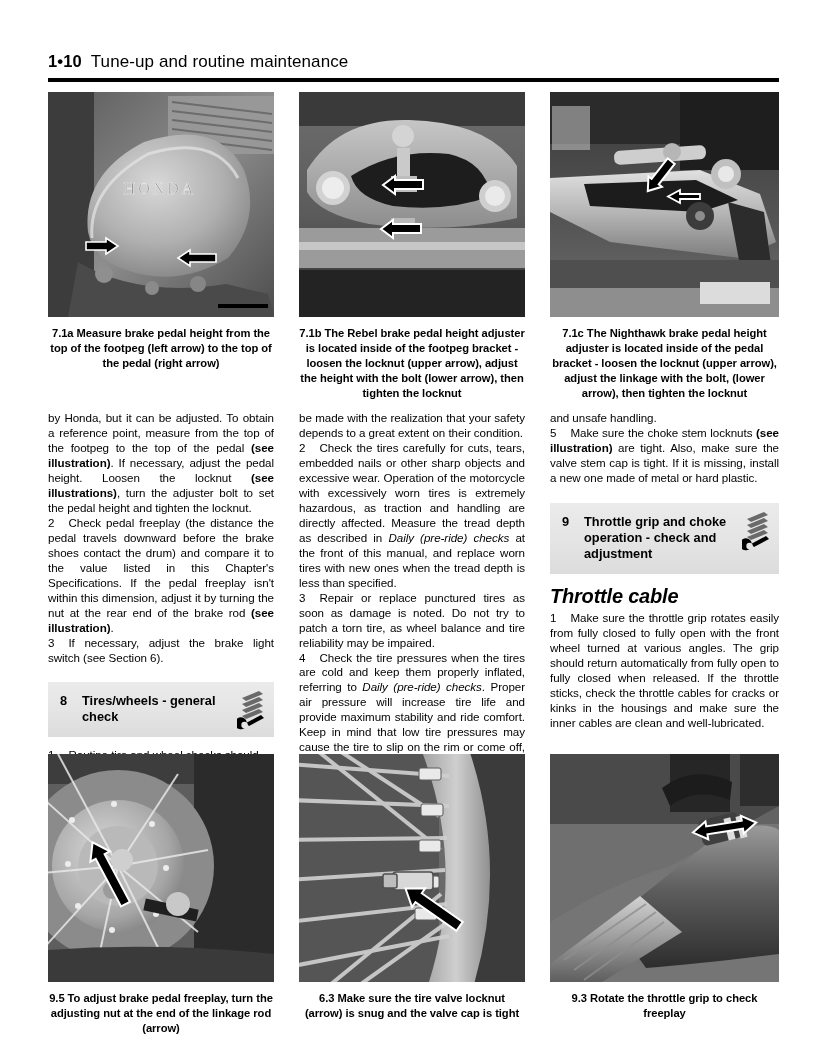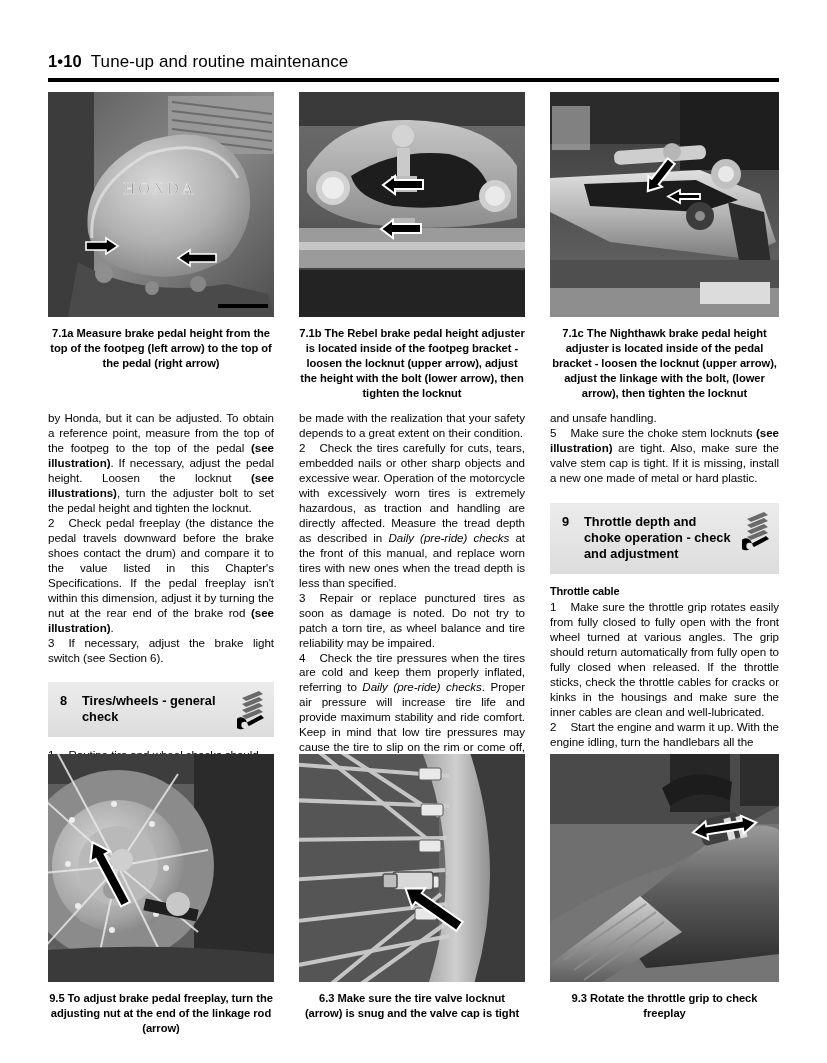--- a/index.html
+++ b/index.html
@@ -145,22 +145,23 @@
   }
   .spanner-icon {
     position: absolute;
     right: 7px;
     top: 6px;
     width: 30px;
     height: 46px;
   }
 
   .subhead {
-    font-size: 11px;
+    font-size: 20px;
     font-weight: 700;
+    font-style: italic;
     margin: 5px 0 3px 0;
     letter-spacing: -0.2px;
   }
 </style>
 </head>
 <body>
 
 <div class="page">
 
   <div class="page-header">
@@ -352,41 +353,40 @@
 
     <div class="col wide">
       <div>
           <p class="body"><span>and unsafe handling.</span></p>
           <p class="body"><span class="num">5</span><span>Make sure the choke stem locknuts </span><span class="b">(see illustration)</span><span> are tight. Also, make sure the valve stem cap is tight. If it is missing, install a new one made of metal or hard plastic.</span></p>
         </div>
 
       <div class="section-box">
         <div class="section-inner">
           <span class="section-num">9</span>
-          <span class="section-title">Throttle depth and choke operation - check and adjustment</span>
+          <span class="section-title">Throttle grip and choke operation - check and adjustment</span>
         </div>
         <svg class="spanner-icon" viewBox="0 0 30 46">
           <g fill="#555" opacity="0.85">
             <path d="M22 3 L26 6 L9 13 L5 10 Z"></path>
             <path d="M22 9 L26 12 L9 19 L5 16 Z"></path>
             <path d="M22 15 L26 18 L9 25 L5 22 Z"></path>
             <path d="M22 21 L26 24 L9 31 L5 28 Z"></path>
           </g>
           <g fill="#000">
             <path d="M24 27 L27 30 L12 38 L9 35 Z"></path>
             <path d="M8 31 a6 6 0 1 0 0.1 0.1 Z"></path>
             <circle cx="7.5" cy="37" r="3.2" fill="#e4e4e4"></circle>
           </g>
         </svg>
       </div>
 
       <div class="subhead">Throttle cable</div>
       <div>
           <p class="body"><span class="num">1</span><span>Make sure the throttle grip rotates easily from fully closed to fully open with the front wheel turned at various angles. The grip should return automatically from fully open to fully closed when released. If the throttle sticks, check the throttle cables for cracks or kinks in the housings and make sure the inner cables are clean and well-lubricated.</span></p>
-          <p class="body"><span class="num">2</span><span>Start the engine and warm it up. With the engine idling, turn the handlebars all the</span></p>
         </div>
     </div>
   </div>
 
   <div class="fig-row fig-row-bottom">
 
     <div class="figure">
       <div class="photo tall">
         <svg viewBox="0 0 226 228" width="226" height="228" preserveAspectRatio="none">
           <defs>

